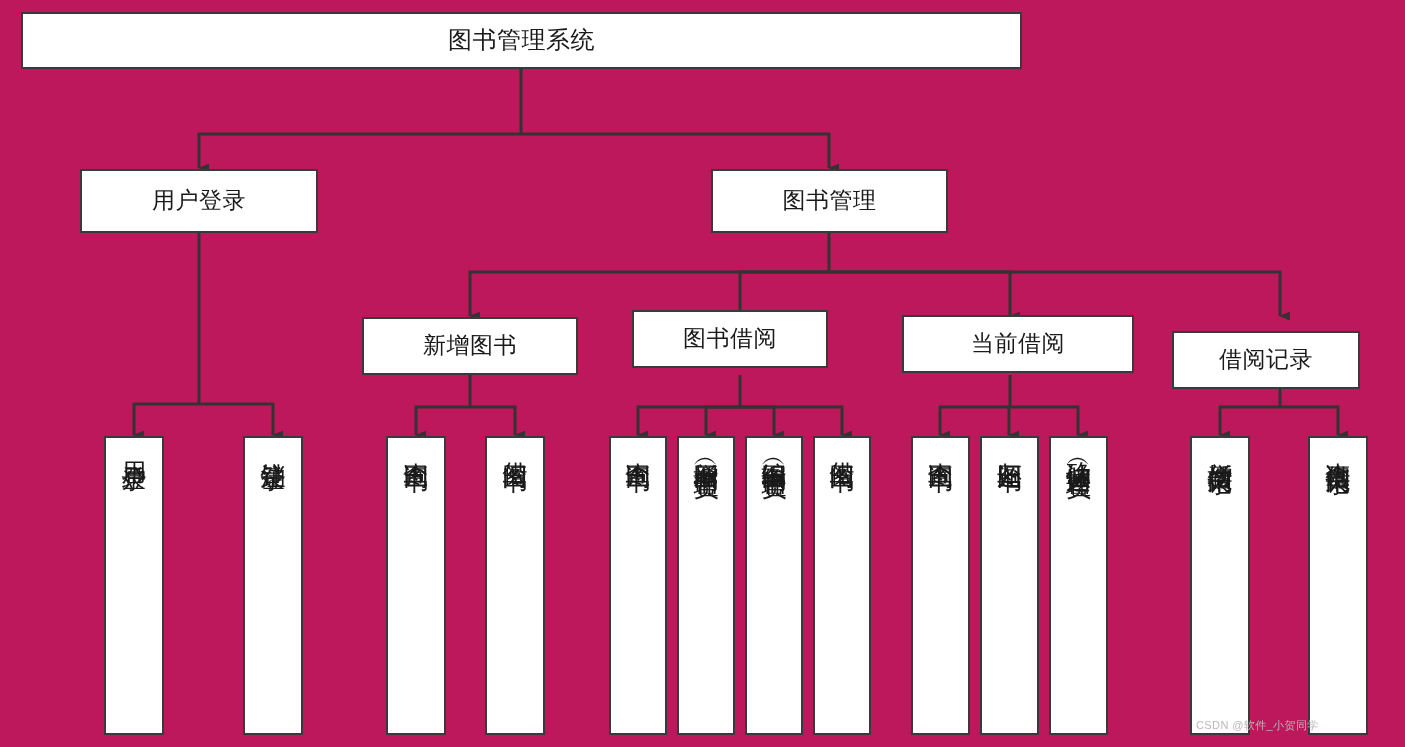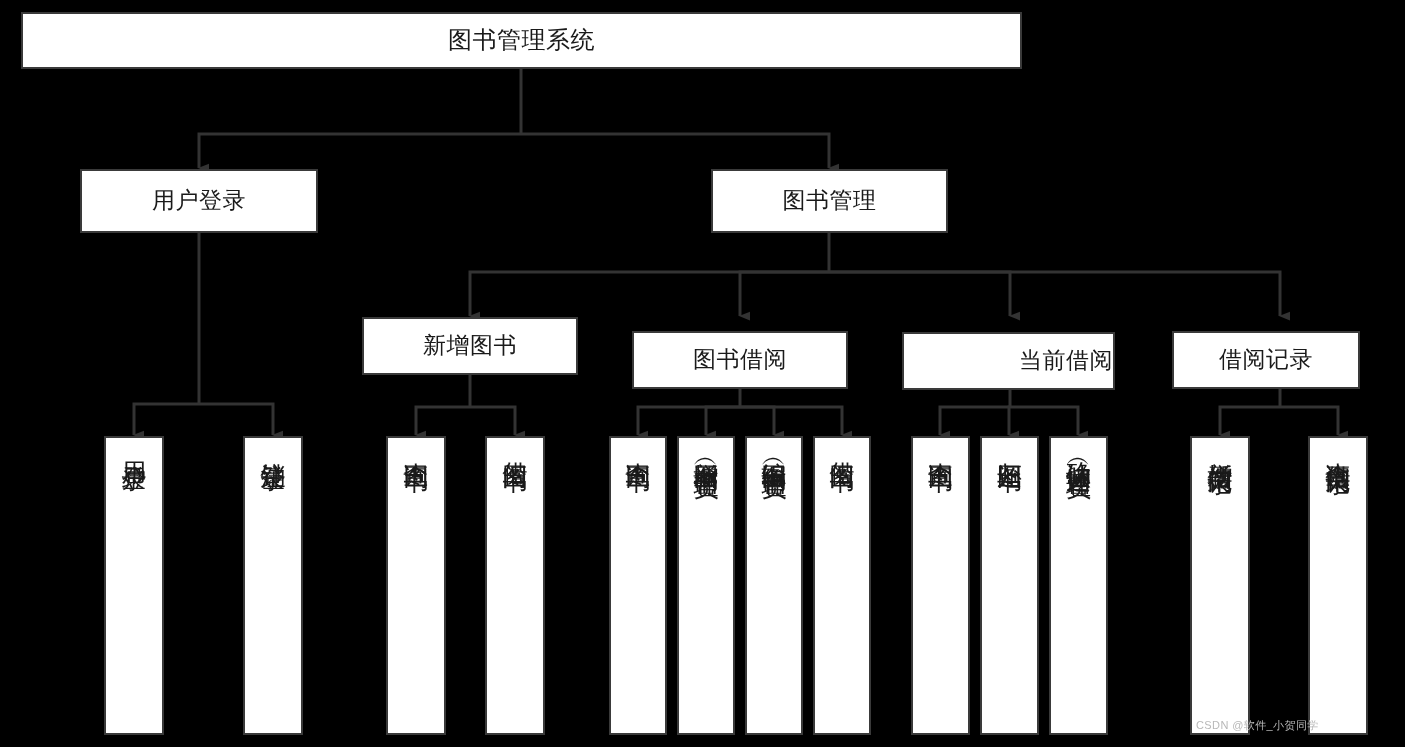--- a/index.html
+++ b/index.html
@@ -7,21 +7,21 @@
     padding: 0;
     background: #ffffff;
   }
   body {
     font-family: "Liberation Sans", "DejaVu Sans", sans-serif;
   }
   #canvas {
     position: relative;
     width: 1405px;
     height: 747px;
-    background: #000000;
+    background: #be185d;
     overflow: hidden;
   }
   #edges {
     position: absolute;
     left: 0;
     top: 0;
     width: 1405px;
     height: 747px;
     pointer-events: none;
   }
@@ -113,24 +113,24 @@
       </div>
       <div class="node horizontal" style="left: 80px; top: 169px; width: 238px; height: 64px;">
         <span class="node-label">用户登录</span>
       </div>
       <div class="node horizontal" style="left: 711px; top: 169px; width: 237px; height: 64px; justify-content: center;">
         <span class="node-label">图书管理</span>
       </div>
       <div class="node horizontal" style="left: 362px; top: 317px; width: 216px; height: 58px;">
         <span class="node-label">新增图书</span>
       </div>
-      <div class="node horizontal" style="left: 632px; top: 331px; width: 216px; height: 58px;">
+      <div class="node horizontal" style="left: 632px; top: 310px; width: 196px; height: 58px;">
         <span class="node-label">图书借阅</span>
       </div>
-      <div class="node horizontal" style="left: 902px; top: 332px; width: 213px; height: 58px; justify-content: flex-end;">
+      <div class="node horizontal" style="left: 902px; top: 315px; width: 232px; height: 58px;">
         <span class="node-label">当前借阅</span>
       </div>
       <div class="node horizontal" style="left: 1172px; top: 331px; width: 188px; height: 58px;">
         <span class="node-label">借阅记录</span>
       </div>
       <div class="node vertical" style="left: 104px; top: 436px; width: 60px; height: 299px;">
         <span class="node-label">用户登录</span>
       </div>
       <div class="node vertical" style="left: 243px; top: 436px; width: 60px; height: 299px;">
         <span class="node-label">注销登录</span>

